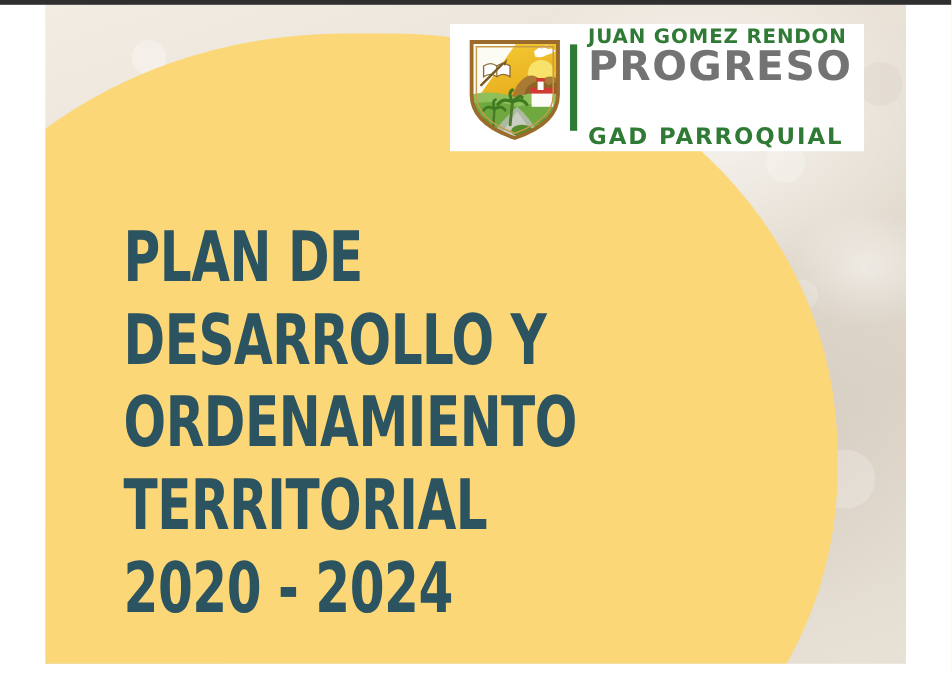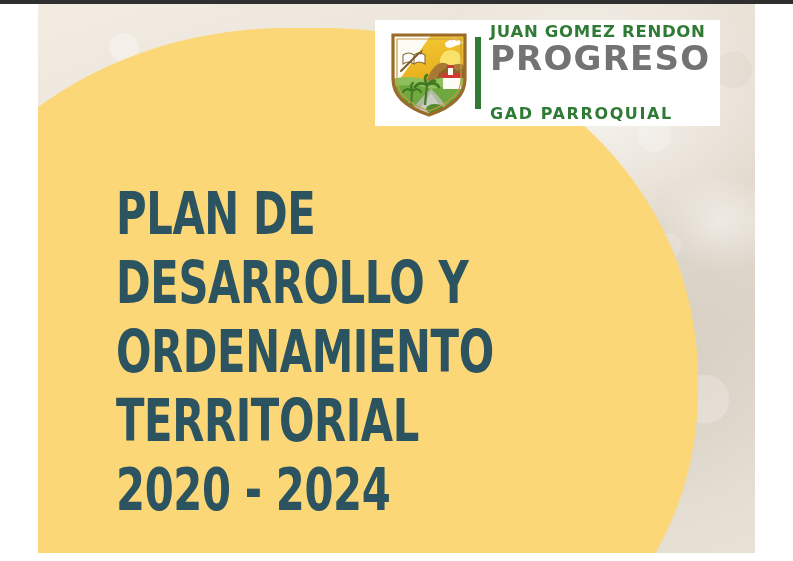--- a/index.html
+++ b/index.html
@@ -135,37 +135,36 @@
     font-family: "DejaVu Sans", sans-serif;
     font-size: 34px;
     font-weight: 700;
     letter-spacing: 1.2px;
     line-height: 1.02;
     color: #737373;
     white-space: nowrap;
   }
   .logo-line-3 {
     font-family: "DejaVu Sans", sans-serif;
-    font-size: 16px;
+    font-size: 19px;
     font-weight: 700;
     letter-spacing: 1.6px;
     line-height: 1.08;
     color: #2f7a34;
     white-space: nowrap;
     margin-top: 30px;
   }
 
   
   #cover-title {
     position: absolute;
     left: 65px;
     top: 176px;
     z-index: 25;
     width: 520px;
-    margin-left: 13px;
   }
   .title-line {
     font-family: "DejaVu Sans Condensed", "Liberation Sans Narrow", "Liberation Sans", sans-serif;
     font-weight: 700;
     font-size: 58px;
     line-height: 69px;
     letter-spacing: -0.5px;
     color: #2b5360;
     white-space: nowrap;
     transform: scaleX(0.80);

